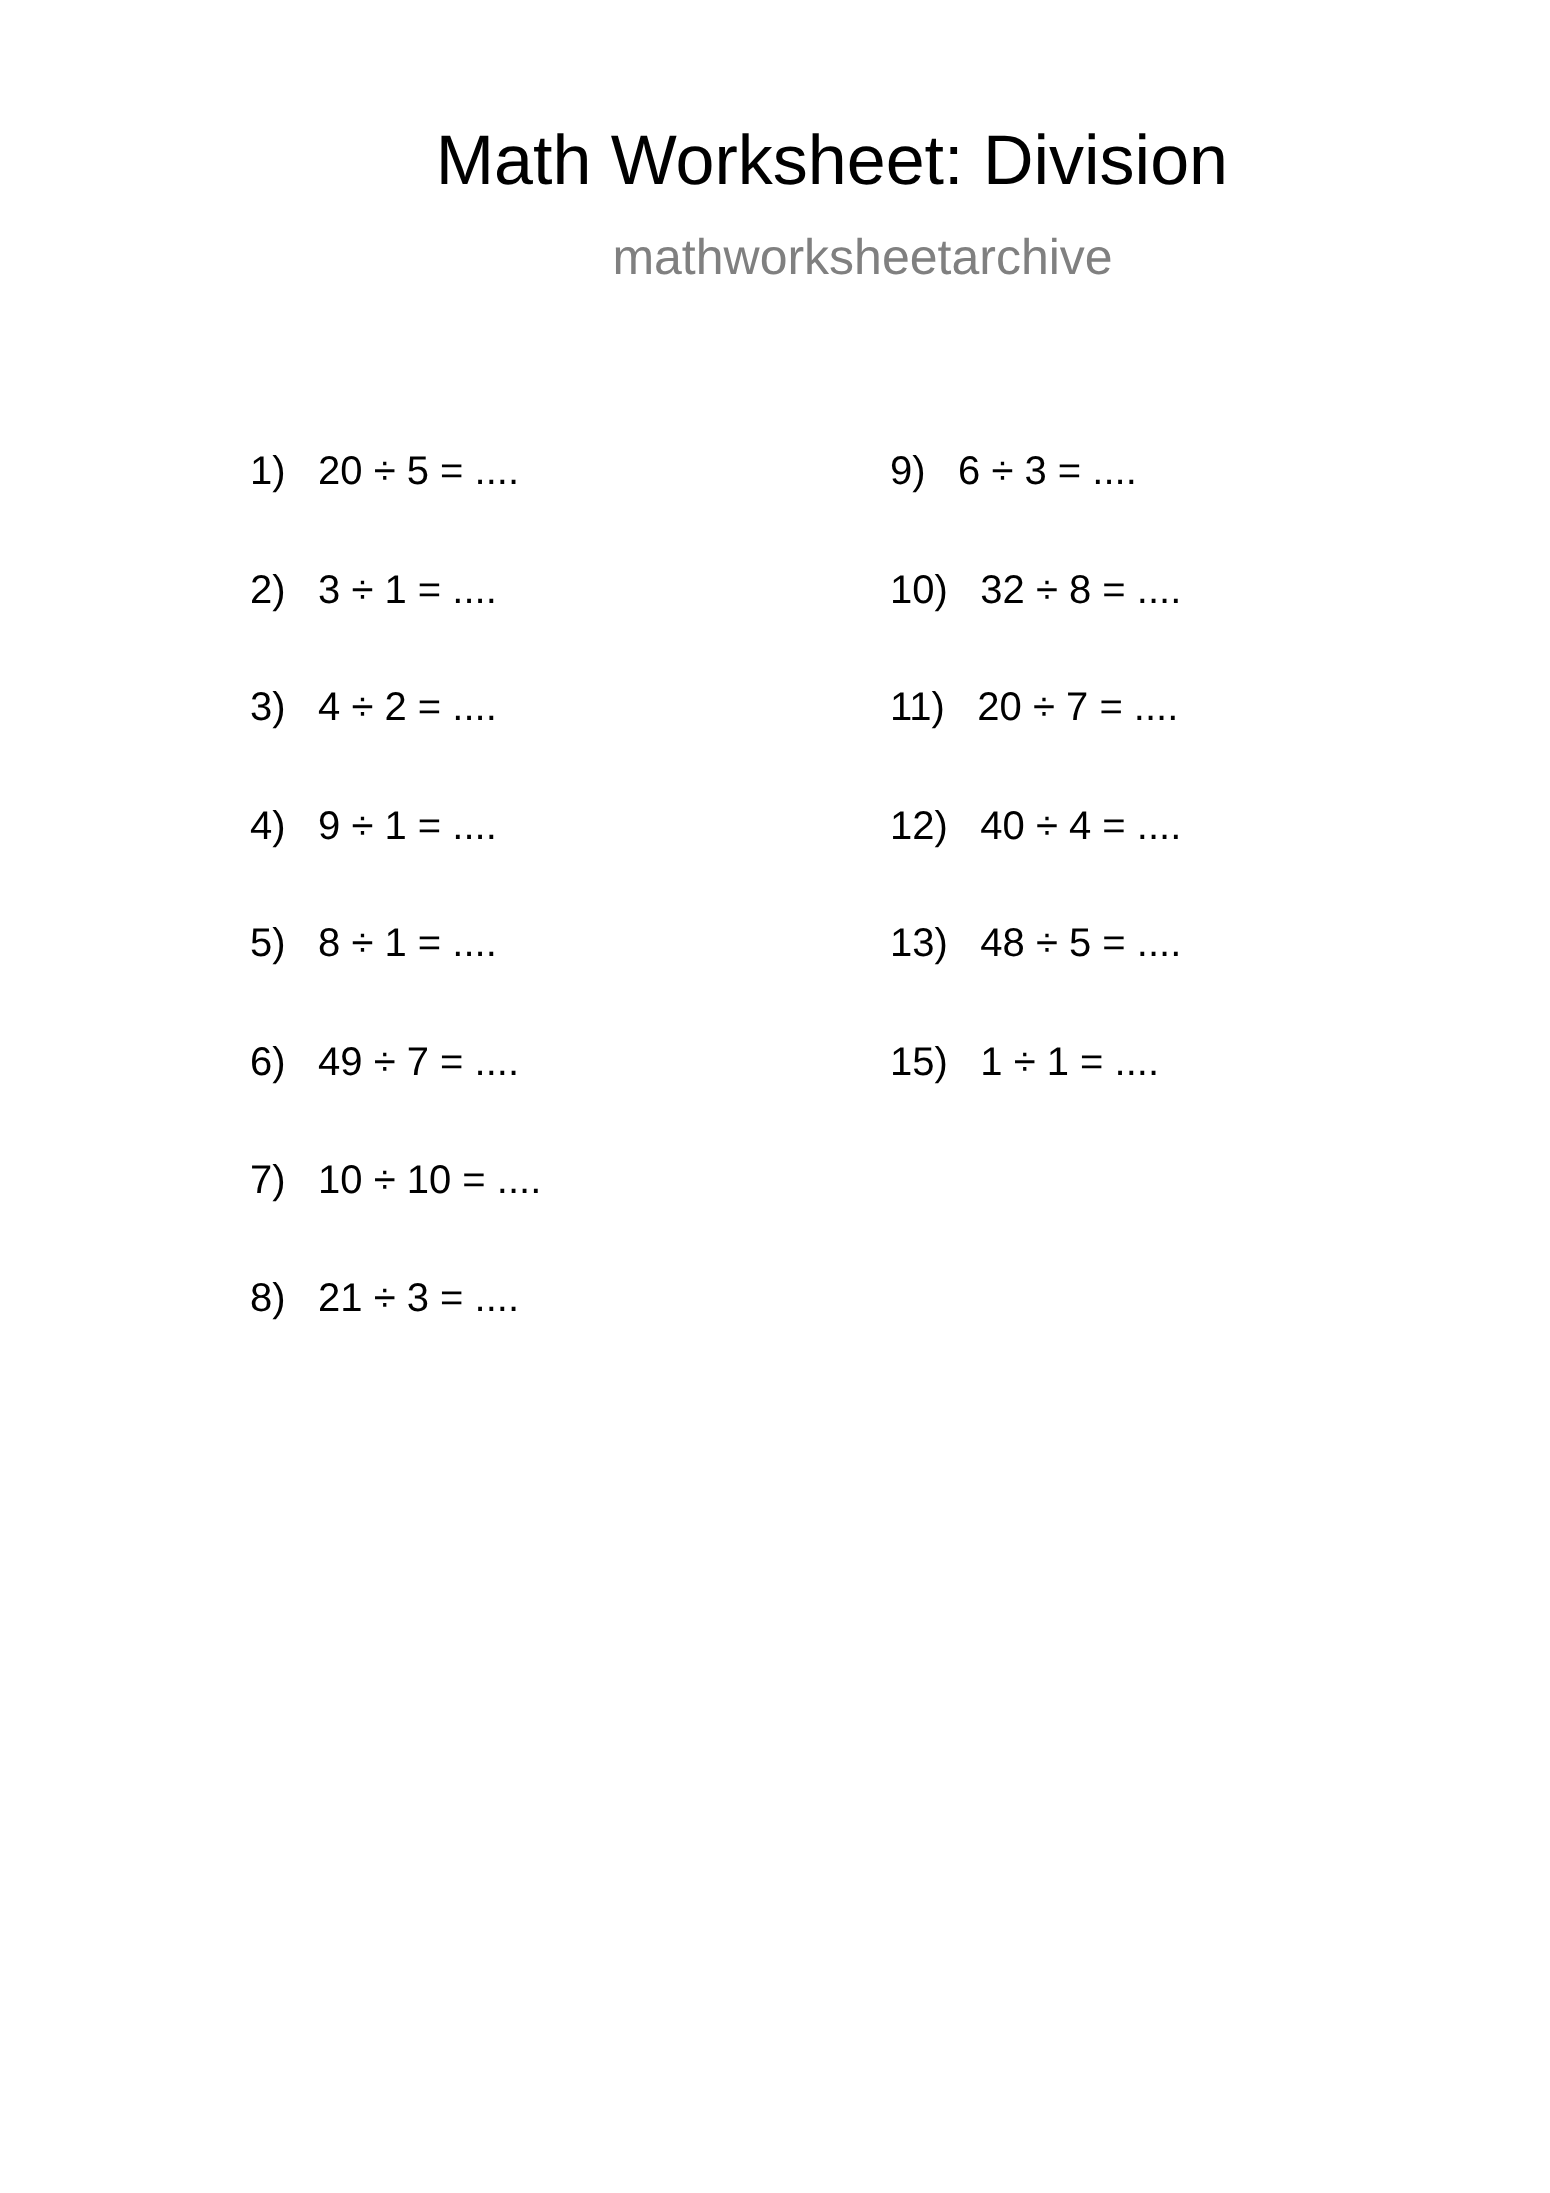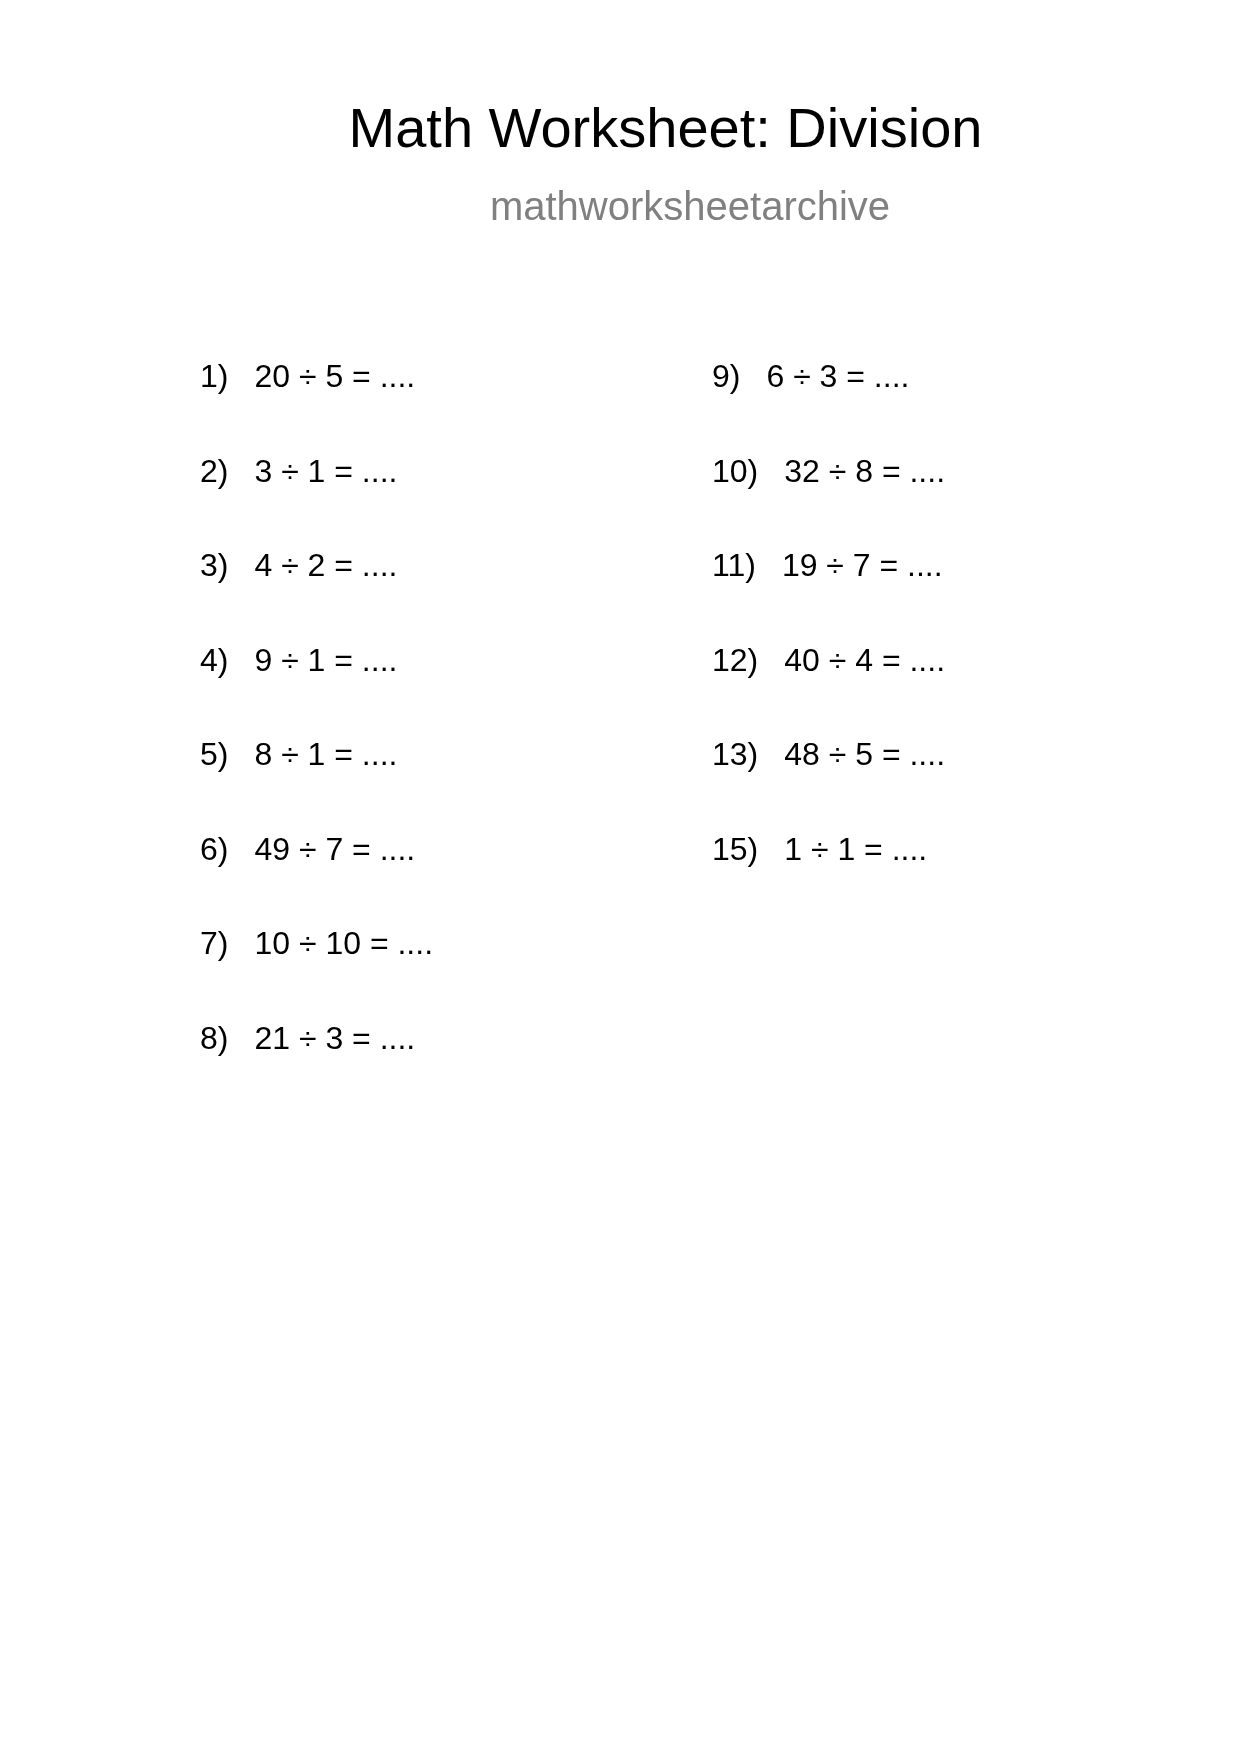--- a/index.html
+++ b/index.html
@@ -90,21 +90,21 @@
 </div>
 
 <div class="col col-right">
   <div class="problem">
     <span class="num">9)</span><span class="gap"></span><span class="expr">6 ÷ 3 = ....</span>
   </div>
   <div class="problem">
     <span class="num">10)</span><span class="gap"></span><span class="expr">32 ÷ 8 = ....</span>
   </div>
   <div class="problem">
-    <span class="num">11)</span><span class="gap"></span><span class="expr">19 ÷ 7 = ....</span>
+    <span class="num">11)</span><span class="gap"></span><span class="expr">20 ÷ 7 = ....</span>
   </div>
   <div class="problem">
     <span class="num">12)</span><span class="gap"></span><span class="expr">40 ÷ 4 = ....</span>
   </div>
   <div class="problem">
     <span class="num">13)</span><span class="gap"></span><span class="expr">48 ÷ 5 = ....</span>
   </div>
   <div class="problem">
     <span class="num">15)</span><span class="gap"></span><span class="expr">1 ÷ 1 = ....</span>
   </div>

